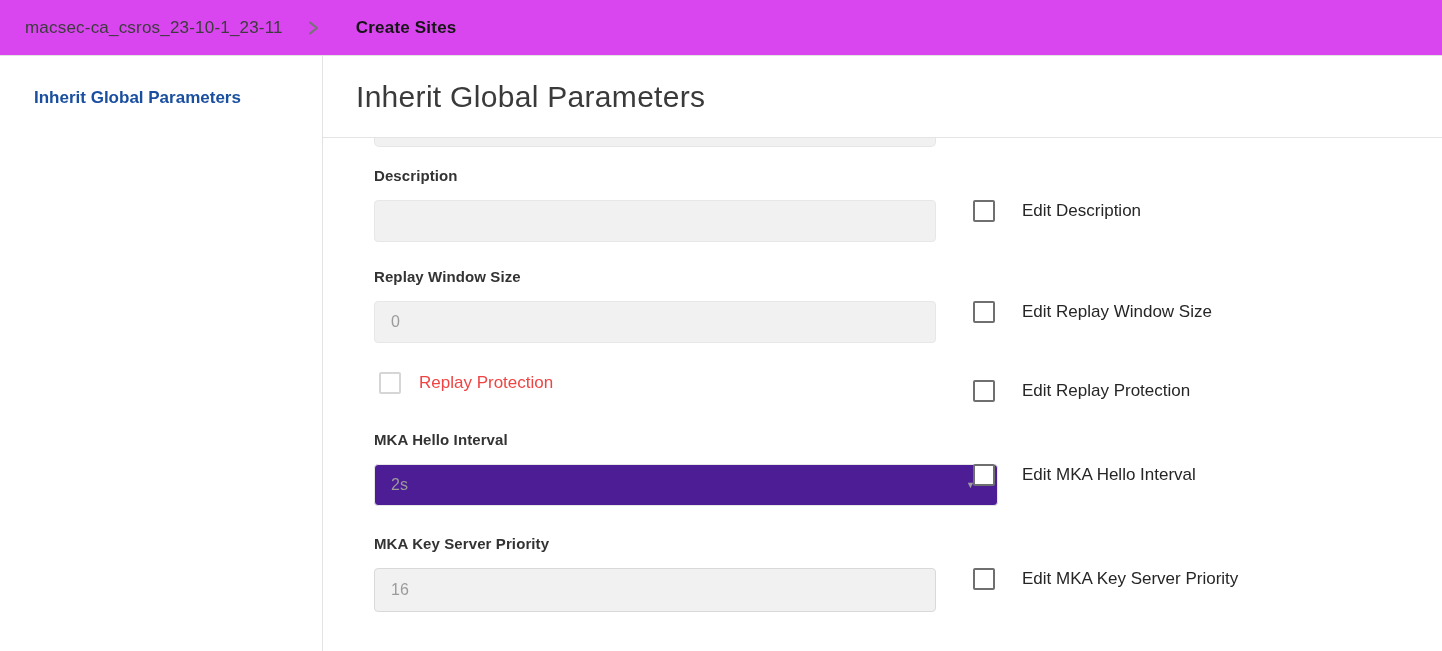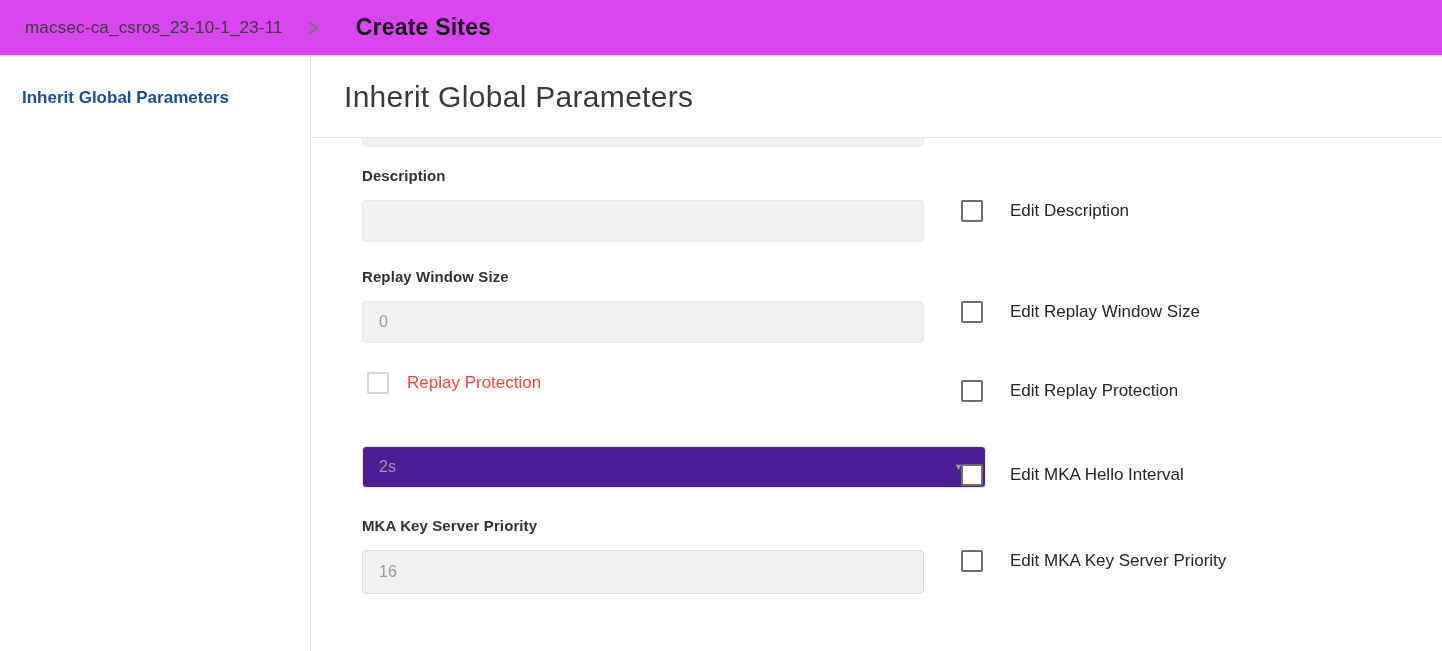--- a/index.html
+++ b/index.html
@@ -28,28 +28,28 @@
     color: #3c3c3c;
     letter-spacing: 0.2px;
     cursor: pointer;
   }
   .crumb-sep {
     display: flex;
     align-items: center;
     margin: 0 36px 0 24px;
   }
   .crumb-current {
-    font-size: 23px;
+    font-size: 17px;
     font-weight: bold;
     color: #151515;
     letter-spacing: 0.2px;
   }
 
   
-  .body-wrap { display: flex; height: 595px; }
+  .body-wrap { display: flex; height: 595px; padding-left: 12px; }
 
   .sidebar {
     width: 311px;
     flex: 0 0 311px;
     border-right: 1px solid #e2e2e2;
     padding: 32px 0 0 22px;
     background: #ffffff;
   }
   .side-item {
     font-size: 17px;
@@ -236,20 +236,21 @@
             </div>
           </div>
           <div class="edit-cell inline-align">
             <span class="checkbox"></span>
             <span class="edit-label">Edit Replay Protection</span>
           </div>
         </div>
 
         <div class="form-row mt-mhi">
           <div class="field-col">
+            <div class="field-label">MKA Hello Interval</div>
             <div class="gselect">
               <span>2s</span>
               <span class="caret">▼</span>
             </div>
           </div>
           <div class="edit-cell">
             <span class="checkbox"></span>
             <span class="edit-label">Edit MKA Hello Interval</span>
           </div>
         </div>

